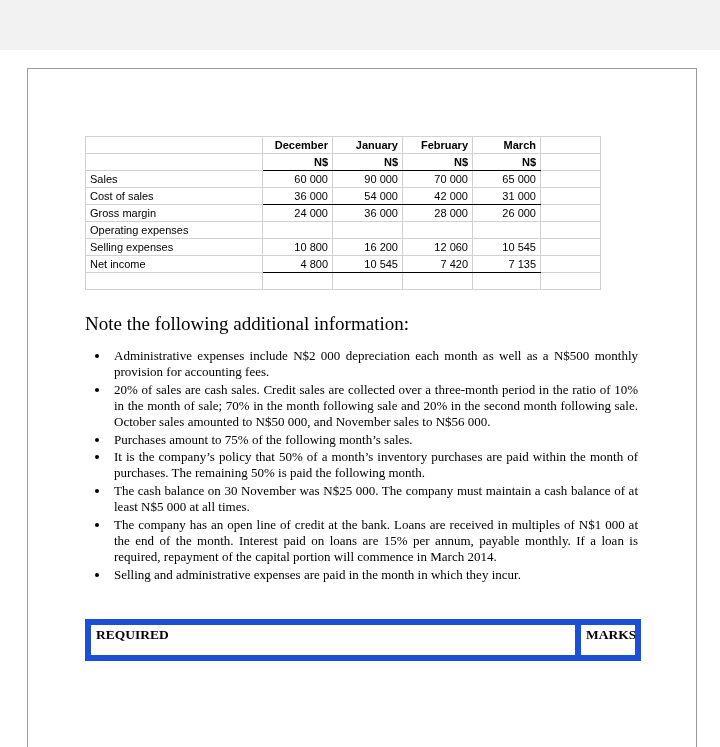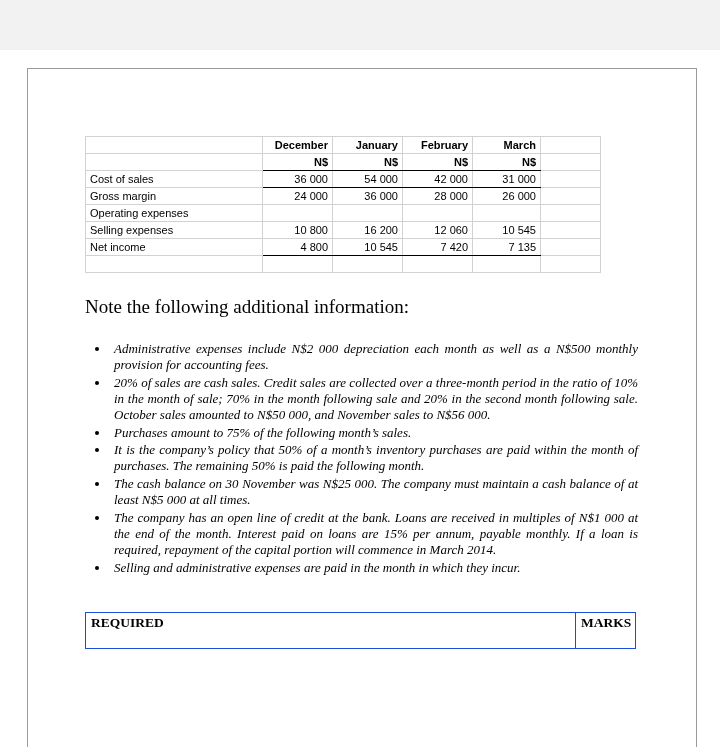--- a/index.html
+++ b/index.html
@@ -35,37 +35,37 @@
     height: 17px; padding: 0 4px;
     overflow: hidden; white-space: nowrap;
   }
   table.budget td.num { text-align: right; }
   table.budget tr.months td, table.budget tr.cur td { font-weight: bold; }
   table.budget td.u { border-bottom: 1px solid #000; }
 
   
   .note { margin: 23px 0 0 0; font-size: 19px; }
   ul.bullets {
-    margin: 23px 0 0 3px; padding-left: 22px;
-    width: 550px; list-style-type: disc; font-style: italic;
+    margin: 13px 0 0 3px; padding-left: 22px;
+    width: 550px; list-style-type: disc;
   }
   ul.bullets li {
     font-size: 13px; line-height: 15.9px;
     text-align: justify; margin: 0 0 2px 0;
     padding-left: 4px;
   }
 
   
   table.required {
     border-collapse: collapse; table-layout: fixed;
     width: 550px; margin-top: 36px;
     font-size: 13px;
   }
   table.required td {
-    border: 1px solid #1d4ed8;
+    border: 6px solid #1d4ed8;
     vertical-align: top; padding: 2px 5px;
     overflow: hidden;
     font-family: Liberation Serif, serif;
   }
   table.required tr.hdr td { font-weight: bold; height: 36px; font-size: 13.5px; }
   table.required tr.bodyrow td { height: 62px; }
   table.required td.task-cell { line-height: 25px; padding-top: 4px; text-align: justify; }
   table.required td.marks-cell { vertical-align: middle; font-weight: bold; }
 </style>
 </head>
@@ -96,20 +96,28 @@
         </tr>
         <tr class="cur">
           <td></td>
           <td class="num u">N$</td>
           <td class="num u">N$</td>
           <td class="num u">N$</td>
           <td class="num u">N$</td>
           <td></td>
         </tr>
 
+        <tr>
+          <td>Sales</td>
+          <td class="num">60 000</td>
+          <td class="num">90 000</td>
+          <td class="num">70 000</td>
+          <td class="num">65 000</td>
+          <td></td>
+        </tr>
         <tr>
           <td>Cost of sales</td>
           <td class="num u">36 000</td>
           <td class="num u">54 000</td>
           <td class="num u">42 000</td>
           <td class="num u">31 000</td>
           <td></td>
         </tr>
         <tr>
           <td>Gross margin</td>

